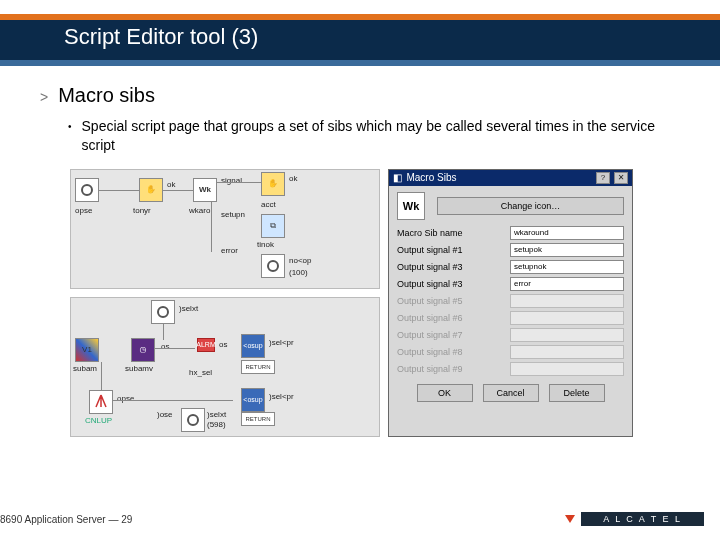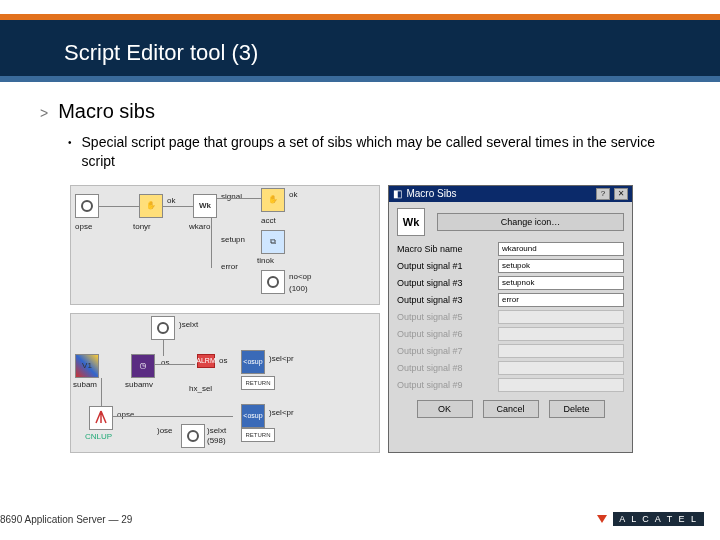--- a/index.html
+++ b/index.html
@@ -1,18 +1,18 @@
 <!DOCTYPE html>
 <html><head>
 <meta charset="utf-8">
 <style>
   *{box-sizing:border-box;margin:0;padding:0;font-family:Arial,Helvetica,sans-serif}
   body{width:720px;height:540px;background:#fff;position:relative;overflow:hidden}
   .topbar{height:6px;background:#e2711d;margin:14px 0 0 0}
-  .titleband{background:#0b2a4a;color:#fff;padding:20px 0 10px 64px;font-size:22px;font-weight:400}
+  .titleband{background:#0b2a4a;color:#fff;padding:4px 0 10px 64px;font-size:22px;font-weight:400}
   .band2{height:6px;background:#3a6a9a}
   .content{padding:18px 30px 0 40px}
   .lvl1{display:flex;gap:10px;align-items:baseline;margin-bottom:10px}
   .gt{color:#777;font-size:14px}
   .lvl1 .txt{font-size:20px}
   .lvl2{display:flex;gap:10px;margin-left:28px;font-size:14px;line-height:1.35}
   .dot{font-size:10px;line-height:20px}
   .figwrap{display:flex;gap:8px;margin:14px 0 0 30px}
   .leftcol{display:flex;flex-direction:column;gap:8px}
   .panelA,.panelB{background:#e6e6e6;border:1px solid #bbb;padding:6px;font-size:8px;color:#333}
@@ -23,35 +23,35 @@
   .lbl{position:absolute;font-size:8px;color:#222;white-space:nowrap}
   .wire{position:absolute;background:#888}
   
   .dlg{width:245px;border:1px solid #666;background:#d8d8d8;font-size:9px}
   .dlgtitle{background:#0b2a6a;color:#fff;display:flex;align-items:center;gap:4px;padding:2px 4px;font-size:10px}
   .dlgtitle .sp{flex:1}
   .winbtn{width:14px;height:12px;background:#ccc;border:1px solid #888;font-size:8px;display:flex;align-items:center;justify-content:center;color:#222}
   .dlgbody{padding:6px 8px 8px 8px}
   .iconrow{display:flex;align-items:center;gap:12px;margin-bottom:6px}
   .dlgicon{width:28px;height:28px;background:#fff;border:1px solid #888;display:flex;align-items:center;justify-content:center;font-size:11px;font-weight:bold}
-  .rowf{display:flex;align-items:center;gap:6px;margin:3px 0}
+  .rowf{display:flex;align-items:center;gap:18px;margin:3px 0}
   .rowf .k{width:95px;font-size:9px}
   .rowf .k.dim{color:#999}
   .field{flex:1;height:14px;background:#fff;border:1px solid #888;font-size:8px;padding:0 3px;display:flex;align-items:center}
   .field.dim{background:#e8e8e8;border-color:#bbb}
   .btn{height:18px;border:1px solid #888;background:#d0d0d0;font-size:9px;display:flex;align-items:center;justify-content:center;padding:0 8px}
   .dlgbtns{display:flex;gap:10px;justify-content:center;margin-top:8px}
   .dlgbtns .btn{width:56px}
   .footer{position:absolute;left:0;right:0;bottom:14px;display:flex;align-items:center;font-size:10px;color:#333}
   .footer .l{}
   .footer .c{position:absolute;left:50%;transform:translateX(-50%)}
   .footer .r{margin-left:auto;margin-right:16px}
   .logo{display:flex;align-items:center;gap:6px}
   .tri{width:0;height:0;border-left:5px solid transparent;border-right:5px solid transparent;border-top:8px solid #d63b1f}
-  .logotxt{background:#1a2a3a;color:#fff;font-size:9px;letter-spacing:2px;padding:2px 6px;display:flex;align-items:center}
+  .logotxt{background:#1a2a3a;color:#fff;font-size:9px;letter-spacing:2px;padding:2px 22px;display:flex;align-items:center}
   .brick{width:18px;height:14px;background:#fff;border:1px solid #888}
 </style>
 </head>
 <body>
 
 <div class="topbar"></div>
 <div class="titleband">Script Editor tool (3)</div>
 <div class="band2"></div>
 
 <div class="content">
@@ -73,21 +73,21 @@
           </div>
         <span class="lbl" style="left:4px;top:36px">opse</span>
         <div class="wire" style="left:28px;top:20px;width:40px;height:1px"></div>
         <div class="sib" style="left:68px;top:8px;background:#ffdf7a">✋</div>
         <span class="lbl" style="left:96px;top:10px">ok</span>
         <span class="lbl" style="left:62px;top:36px">tonyr</span>
         <div class="wire" style="left:92px;top:20px;width:30px;height:1px"></div>
         <div class="sib" style="left:122px;top:8px;font-weight:bold">Wk</div>
         <span class="lbl" style="left:118px;top:36px">wkaro</span>
         <span class="lbl" style="left:150px;top:6px">signal</span>
-        <span class="lbl" style="left:150px;top:49px">setupn</span>
+        <span class="lbl" style="left:150px;top:40px">setupn</span>
         <span class="lbl" style="left:150px;top:76px">error</span>
         <div class="wire" style="left:146px;top:12px;width:44px;height:1px"></div>
         <div class="wire" style="left:140px;top:32px;width:1px;height:50px"></div>
         <div class="sib" style="left:190px;top:2px;background:#ffdf7a">✋</div>
         <span class="lbl" style="left:218px;top:4px">ok</span>
         <span class="lbl" style="left:190px;top:30px">acct</span>
         <div class="sib" style="left:190px;top:44px;background:#cfe6ff">⧉</div>
         <span class="lbl" style="left:186px;top:70px">tinok</span>
         <div class="sib" style="left:190px;top:84px">
             <span class="circ"></span>

